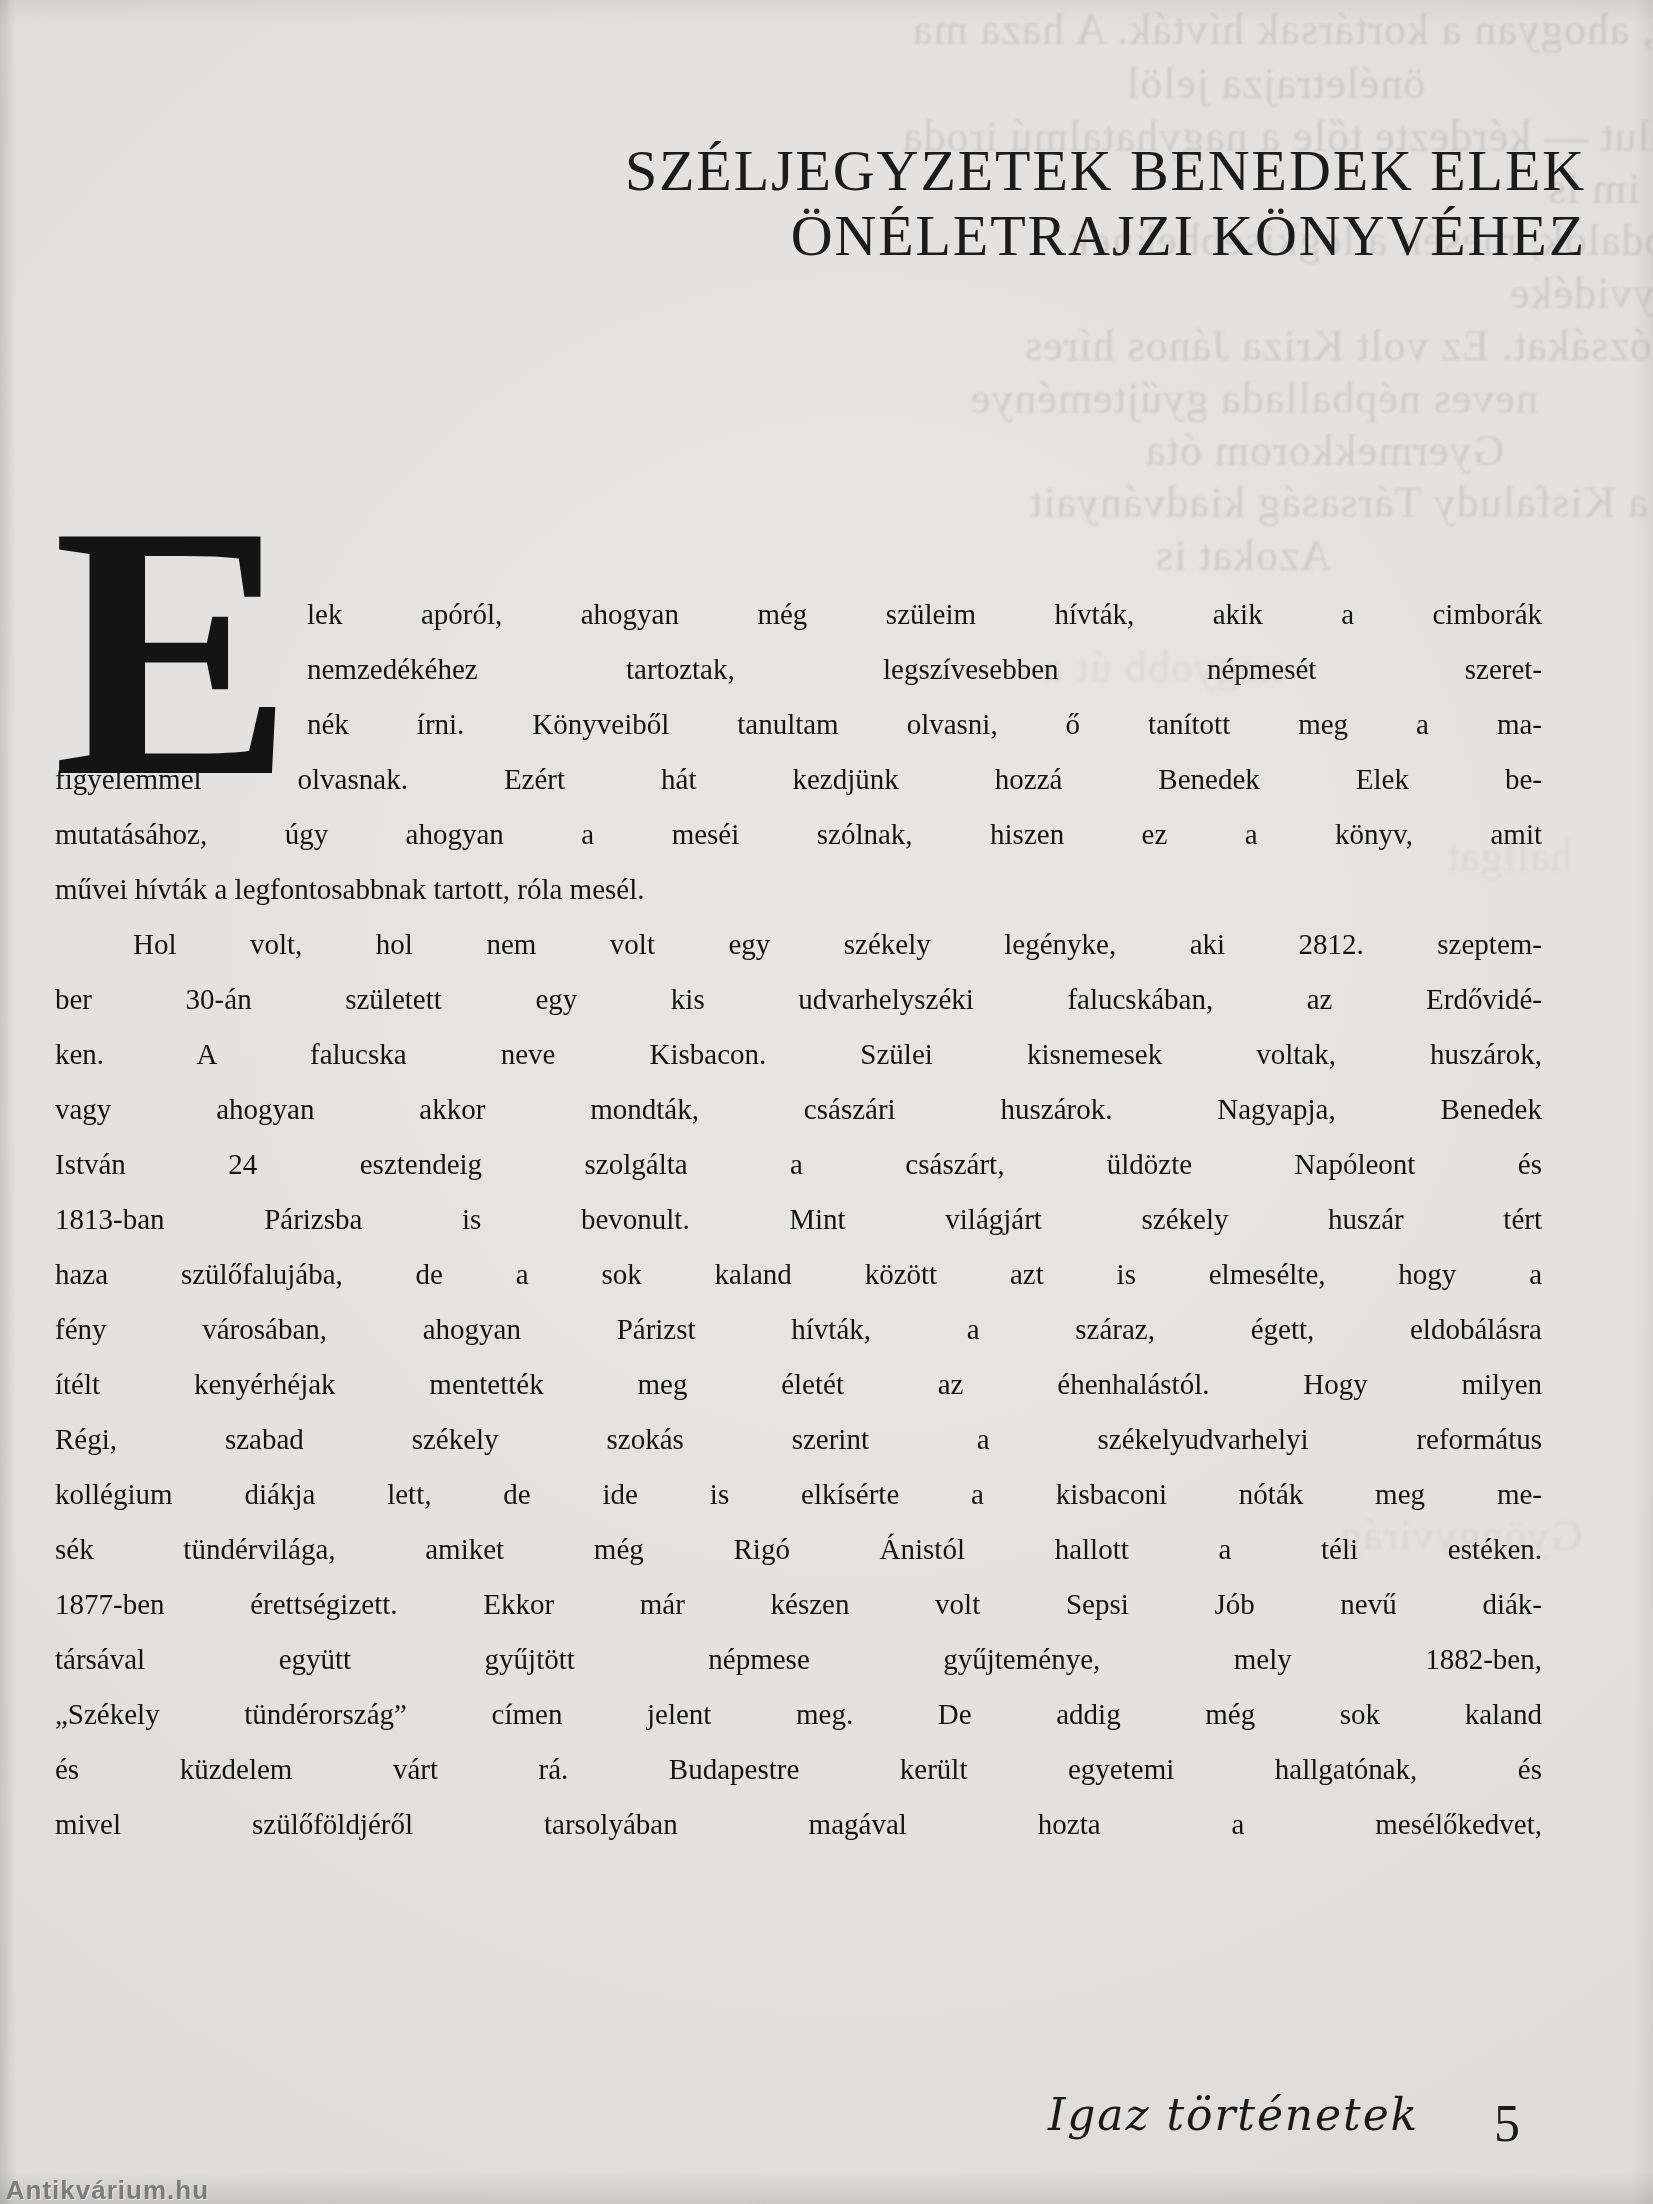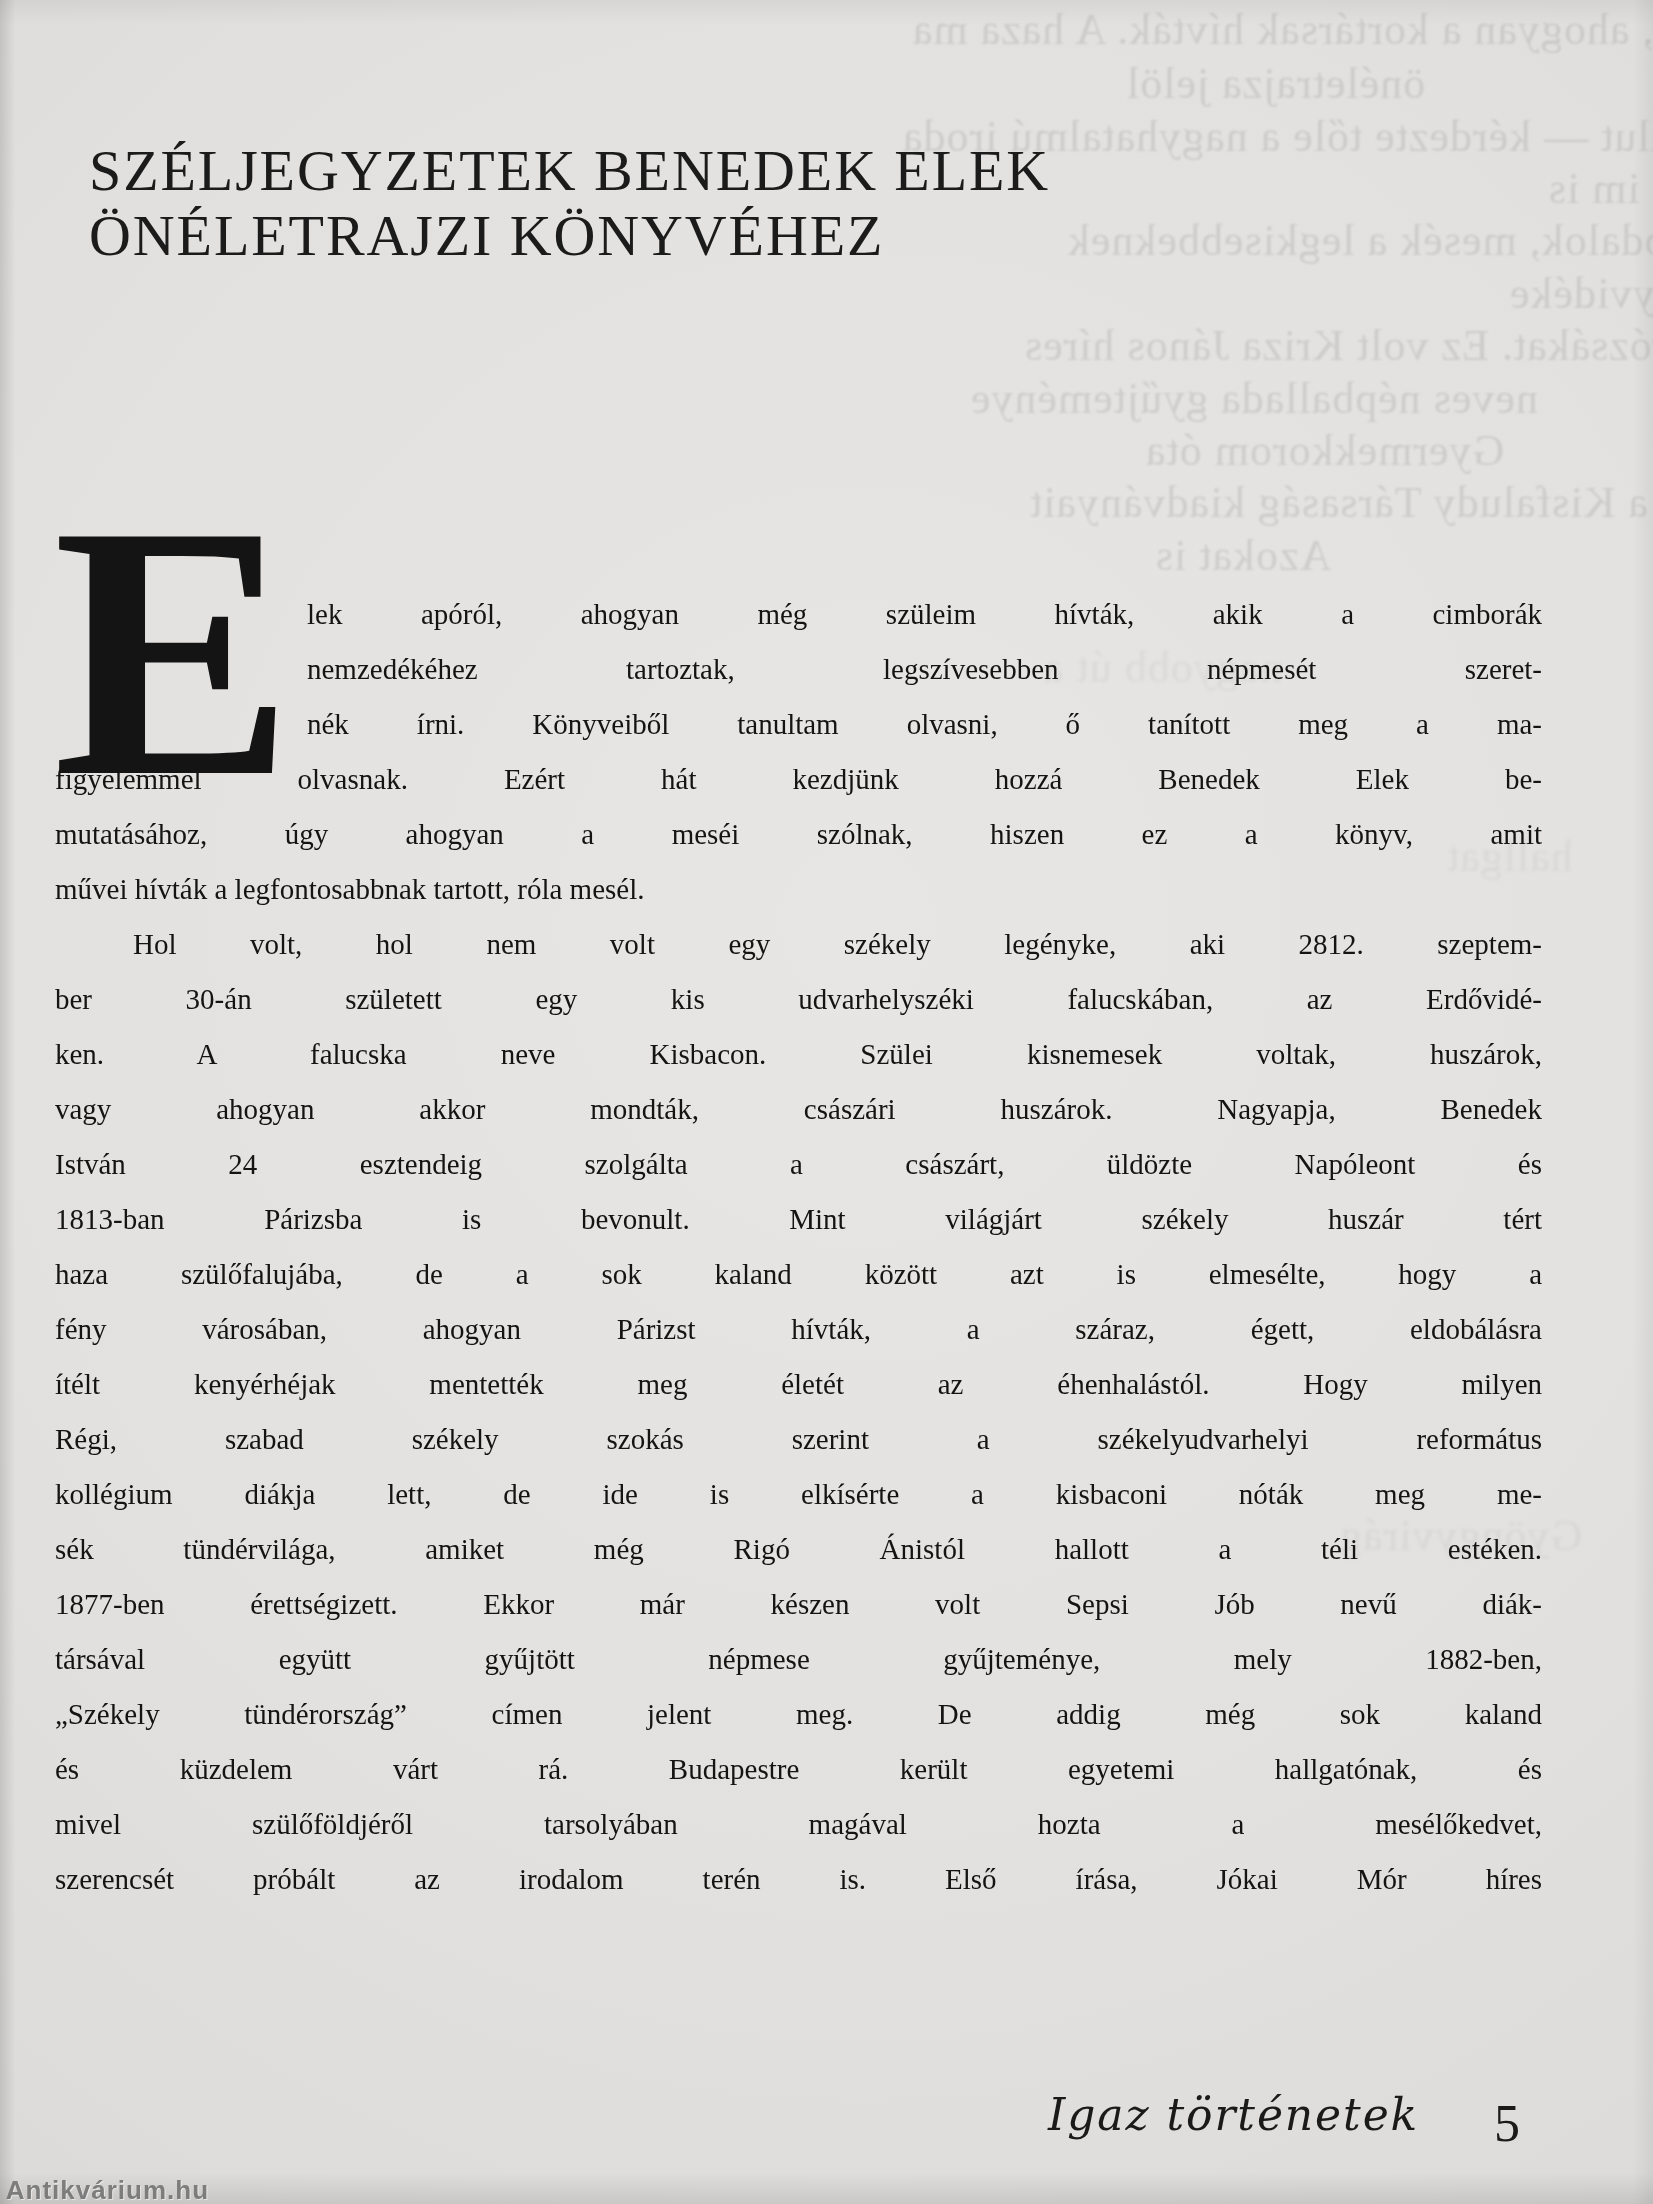--- a/index.html
+++ b/index.html
@@ -11,22 +11,22 @@
     font-family:"Liberation Serif",serif;
     background:
       linear-gradient(90deg, rgba(0,0,0,.12) 0px, rgba(0,0,0,0) 15.5px),
       linear-gradient(270deg, rgba(0,0,0,.06) 0px, rgba(0,0,0,0) 21.3px),
       linear-gradient(0deg, rgba(0,0,0,.10) 0px, rgba(0,0,0,0) 33px),
       linear-gradient(180deg, rgba(0,0,0,.05) 0px, rgba(0,0,0,0) 25px),
       radial-gradient(ellipse 115% 90% at 52% 42%, #e7e6e4 0%, #e2e1df 48%, #dbdad8 82%, #d0cfcd 100%);
   }
   
   .title-wrap{
-    position:absolute;top:138px;left:58px;width:1485px;
-    text-align:left;transform:translateX(31px);
+    position:absolute;top:138px;left:70px;width:1485px;
+    text-align:right;transform:translateX(31px);
     color:#1b1b1b;
   }
   .title-line{
     font-size:58px;line-height:65px;letter-spacing:1.9px;
     font-family:"Liberation Serif",serif;
   }
   
   .ghost{
     position:absolute;
     display:inline-block;
@@ -125,21 +125,20 @@
     <div class="bl">fény városában, ahogyan Párizst hívták, a száraz, égett, eldobálásra</div>
     <div class="bl">ítélt kenyérhéjak mentették meg életét az éhenhalástól. Hogy milyen</div>
     <div class="bl">Régi, szabad székely szokás szerint a székelyudvarhelyi református</div>
     <div class="bl">kollégium diákja lett, de ide is elkísérte a kisbaconi nóták meg me-</div>
     <div class="bl">sék tündérvilága, amiket még Rigó Ánistól hallott a téli estéken.</div>
     <div class="bl">1877-ben érettségizett. Ekkor már készen volt Sepsi Jób nevű diák-</div>
     <div class="bl">társával együtt gyűjtött népmese gyűjteménye, mely 1882-ben,</div>
     <div class="bl">„Székely tündérország” címen jelent meg. De addig még sok kaland</div>
     <div class="bl">és küzdelem várt rá. Budapestre került egyetemi hallgatónak, és</div>
     <div class="bl">mivel szülőföldjéről tarsolyában magával hozta a mesélőkedvet,</div>
-    <div class="bl">szerencsét próbált az irodalom terén is. Első írása, Jókai Mór híres</div>
   </div>
 
   <div class="footer-series">Igaz történetek</div>
   <div class="footer-page">5</div>
 
   <div class="watermark">Antikvárium.hu</div>
 
 </div>
 
 

